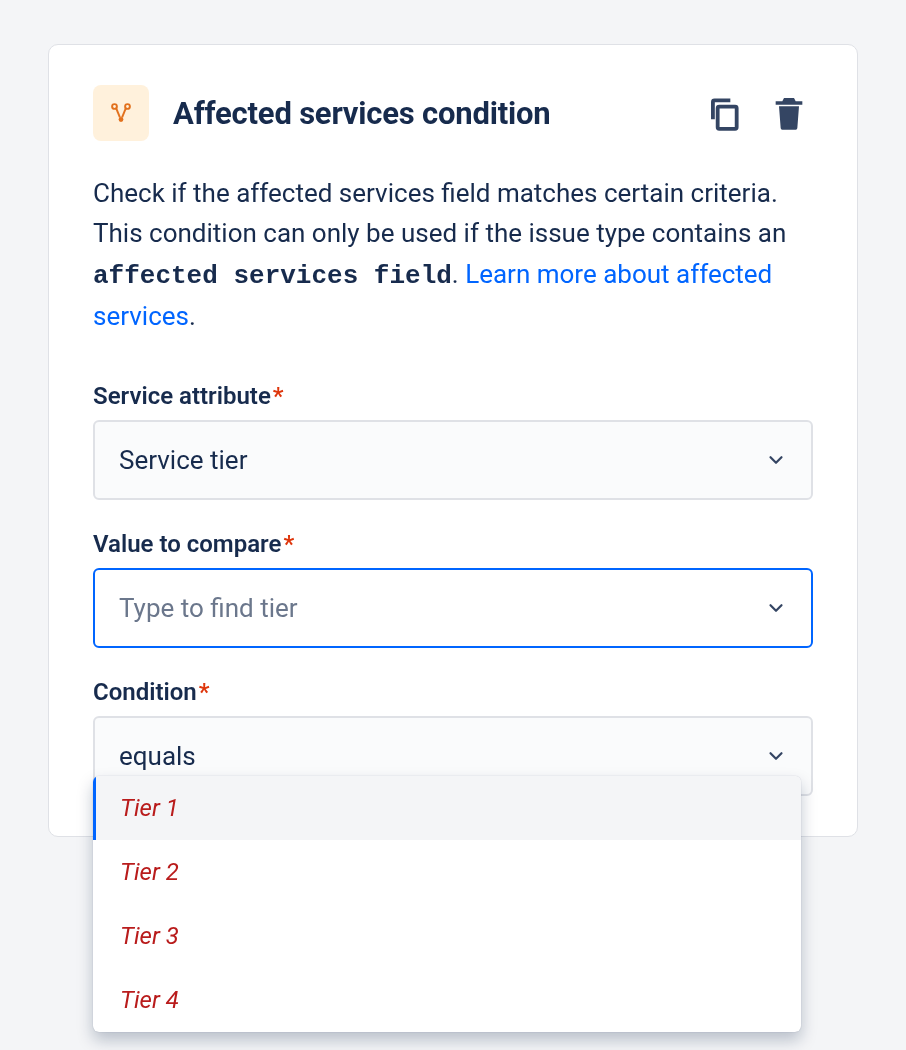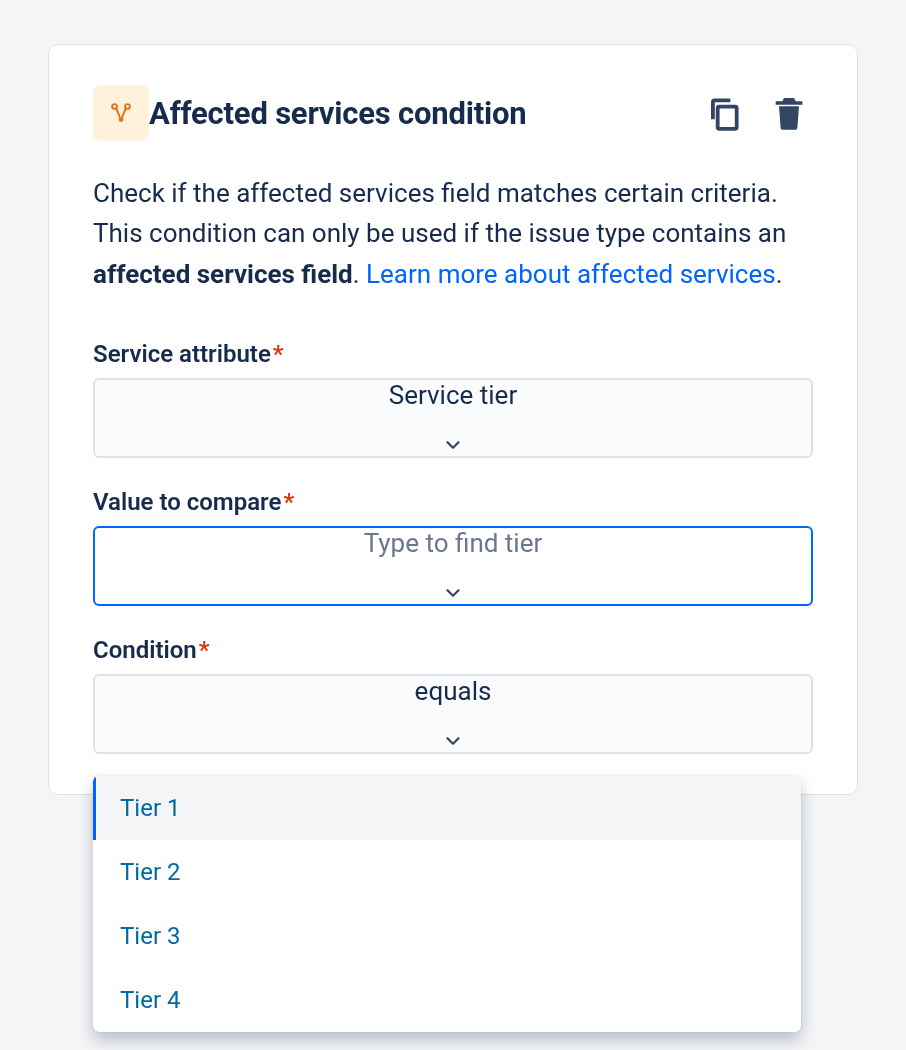--- a/index.html
+++ b/index.html
@@ -21,20 +21,21 @@
     }
     .header-row {
       display: flex;
       align-items: center;
       justify-content: space-between;
       margin-bottom: 32px;
     }
     .header-left {
       display: flex;
       align-items: center;
+      gap: 24px;
     }
     .icon-badge {
       width: 56px;
       height: 56px;
       background: #FFF1DC;
       border-radius: 8px;
       display: flex;
       align-items: center;
       justify-content: center;
       flex-shrink: 0;
@@ -58,21 +59,21 @@
       display: flex;
       align-items: center;
       justify-content: center;
     }
     .description {
       font-size: 26px;
       line-height: 1.55;
       color: #172B4D;
       margin-bottom: 46px;
     }
-    .description b { font-weight: 700; }
+    .description b { font-weight: 700; font-family: Liberation Mono, monospace; }
     .description a {
       color: #0065FF;
       text-decoration: none;
       margin-top: 8px;
     }
     .field-block { margin-bottom: 30px; }
     .field-block:last-child { margin-bottom: 0; }
     .field-label {
       font-size: 24px;
       font-weight: 600;
@@ -87,21 +88,20 @@
       border: 2px solid #DFE1E6;
       background: #FAFBFC;
       border-radius: 6px;
       display: flex;
       align-items: center;
       justify-content: space-between;
       padding: 0 24px;
       font-size: 26px;
       color: #172B4D;
       cursor: pointer;
-      flex-direction: column;
     }
     .select-box.focused {
       border: 2px solid #0065FF;
       background: #FFFFFF;
     }
     .select-value { color: #172B4D; }
     .select-placeholder { color: #6B778C; }
     .chevron { flex-shrink: 0; }
     .dropdown {
       position: absolute;
@@ -110,23 +110,24 @@
       top: 776px;
       background: #FFFFFF;
       border-radius: 6px;
       box-shadow: 0 8px 16px rgba(9,30,66,0.25), 0 0 1px rgba(9,30,66,0.31);
       overflow: hidden;
       z-index: 10;
     }
     .dropdown-item {
       padding: 18px 24px;
       font-size: 24px;
-      color: #0369a1;
+      color: #b91c1c;
       cursor: pointer;
       border-left: 3px solid transparent;
+      font-style: italic;
     }
     .dropdown-item.highlighted {
       background: #F4F5F7;
       border-left: 3px solid #0065FF;
     }
   </style>
 </head>
 <body>
 
 <div class="card">

